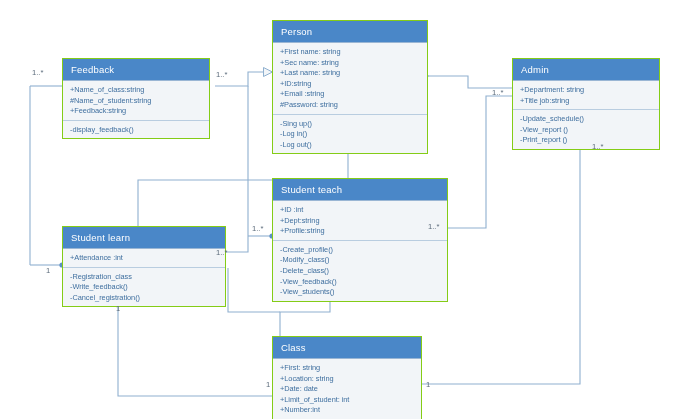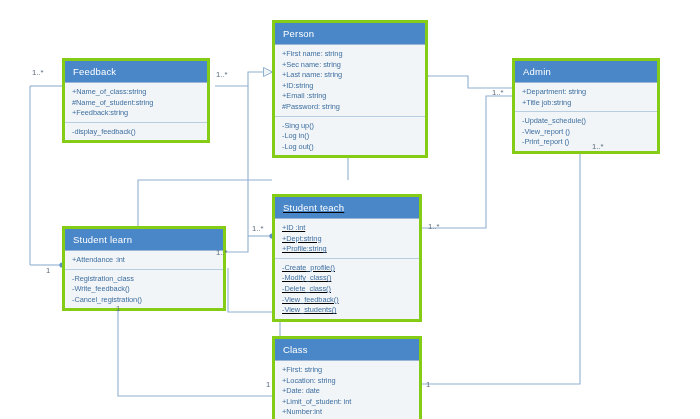--- a/index.html
+++ b/index.html
@@ -20,21 +20,21 @@
     left: 0;
     top: 0;
     width: 700px;
     height: 419px;
     pointer-events: none;
   }
   .uml-class {
     position: absolute;
     box-sizing: border-box;
     background: #f2f5f8;
-    border: 3px solid #84cc16;
+    border: 1px solid #84cc16;
     z-index: 5;
   }
   .uml-header {
     background: #4a87c8;
     color: #ffffff;
     font-size: 9.5px;
     padding: 5px 7px 5px 8px;
     letter-spacing: 0.2px;
     border-bottom: 1px solid #9ab6d4;
   }
@@ -146,21 +146,21 @@
       <div class="uml-line">+Department: string</div>
       <div class="uml-line">+Title job:string</div>
     </div>
     <div class="uml-section">
       <div class="uml-line">-Update_schedule()</div>
       <div class="uml-line">-View_report ()</div>
       <div class="uml-line">-Print_report ()</div>
     </div>
   </div>
 
-  <div class="uml-class" style="left:272px; top:194px; width:150px;text-decoration:underline;">
+  <div class="uml-class" style="left:272px; top:178px; width:176px;">
     <div class="uml-header">Student teach</div>
     <div class="uml-section">
       <div class="uml-line">+ID :int</div>
       <div class="uml-line">+Dept:string</div>
       <div class="uml-line">+Profile:string</div>
     </div>
     <div class="uml-section">
       <div class="uml-line">-Create_profile()</div>
       <div class="uml-line">-Modify_class()</div>
       <div class="uml-line">-Delete_class()</div>

